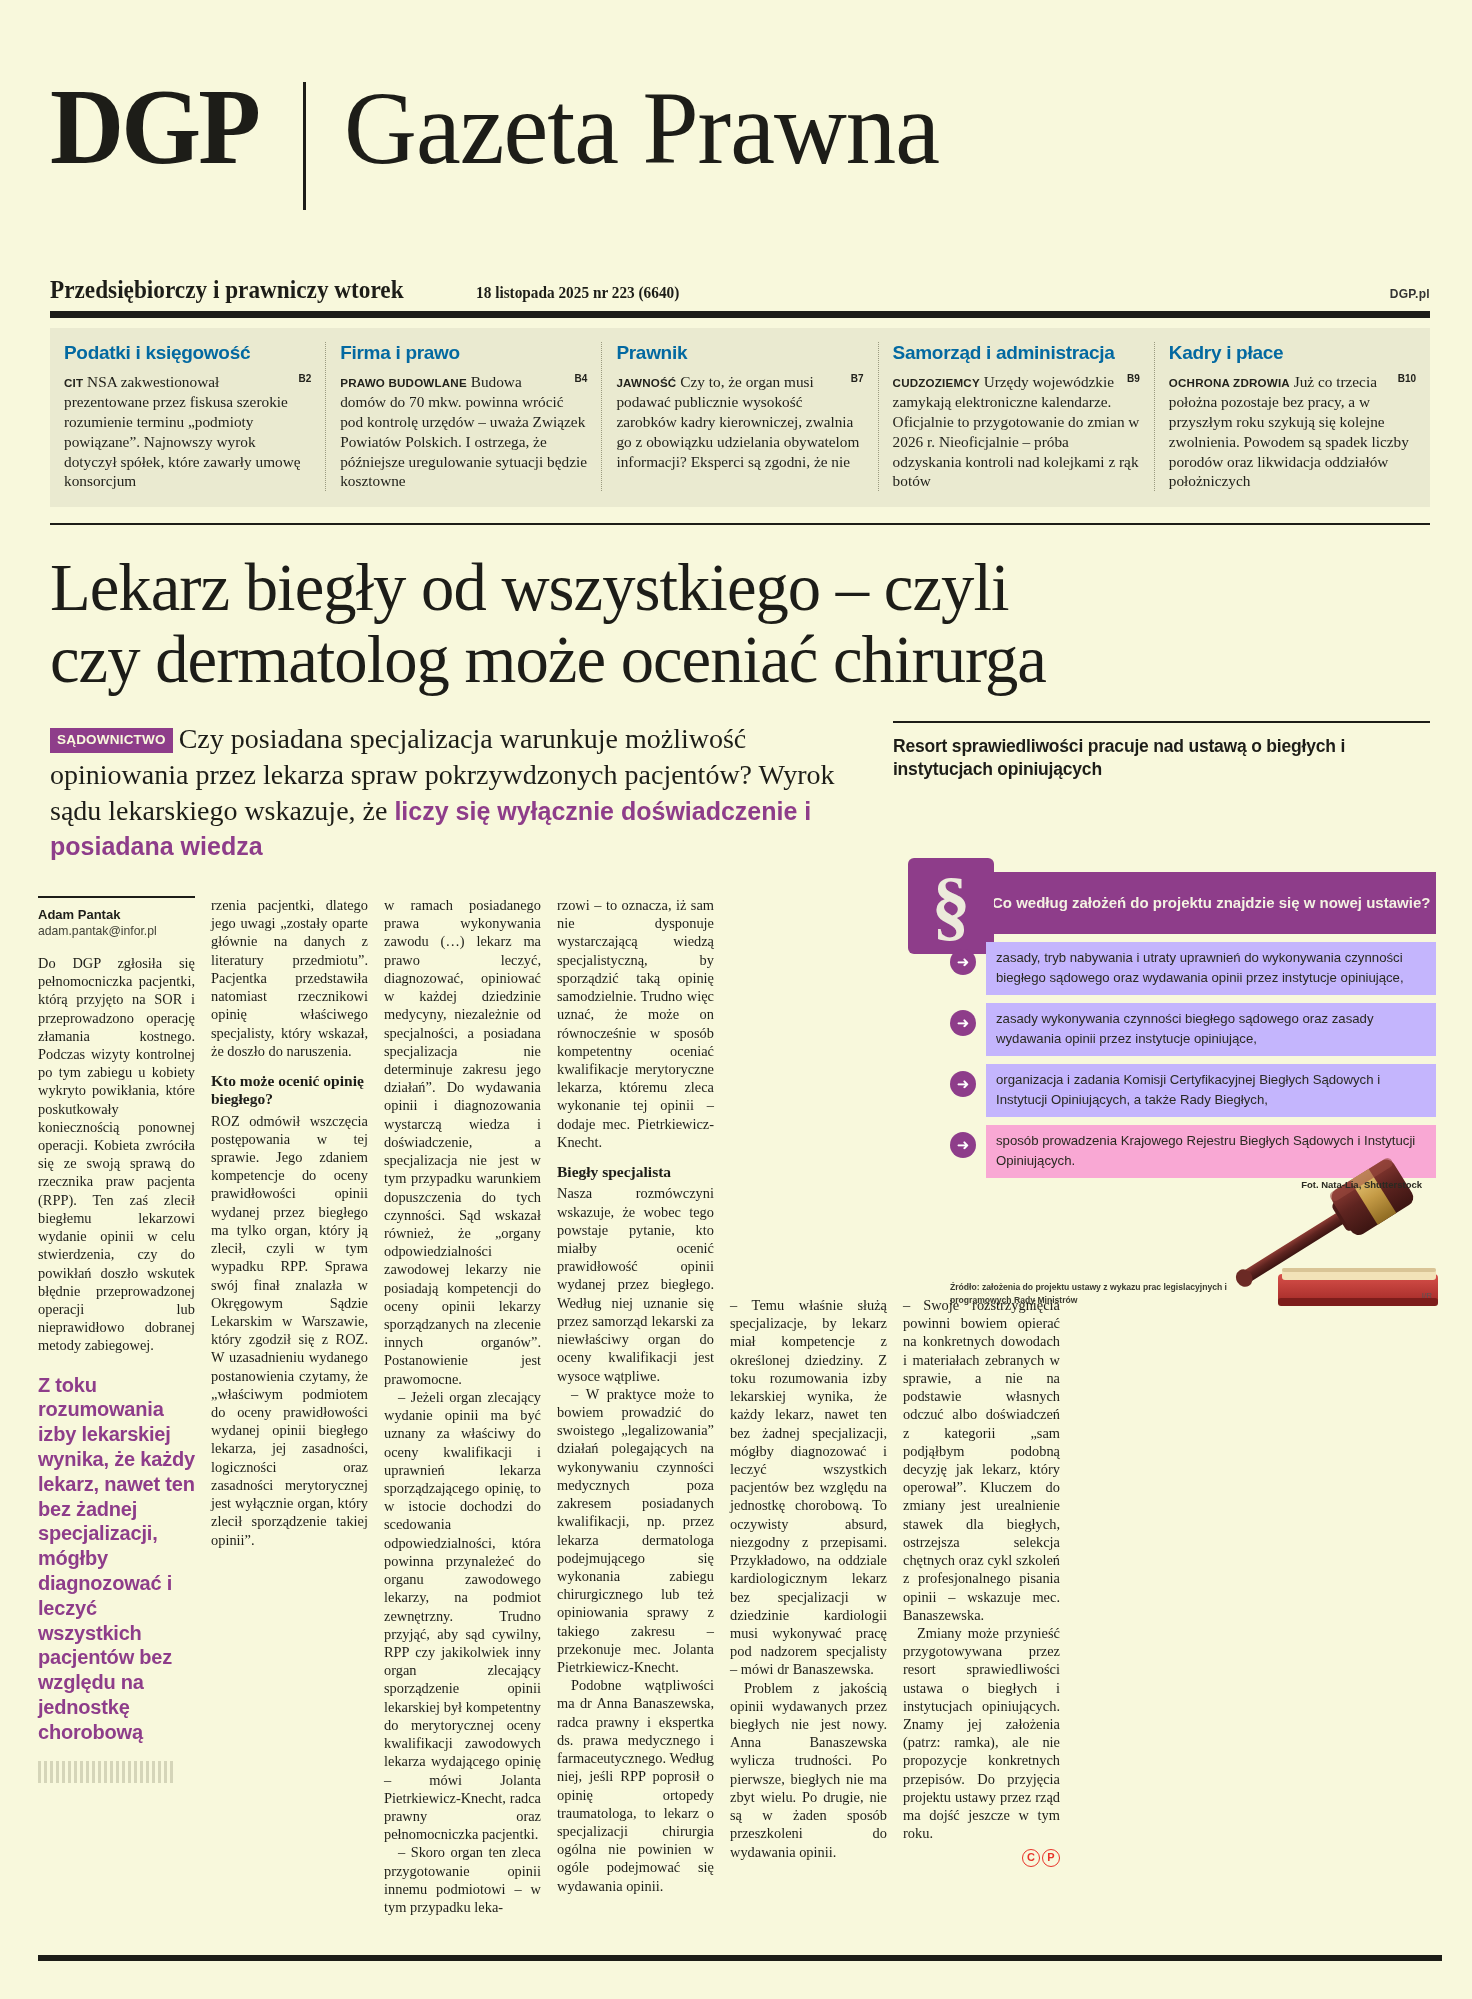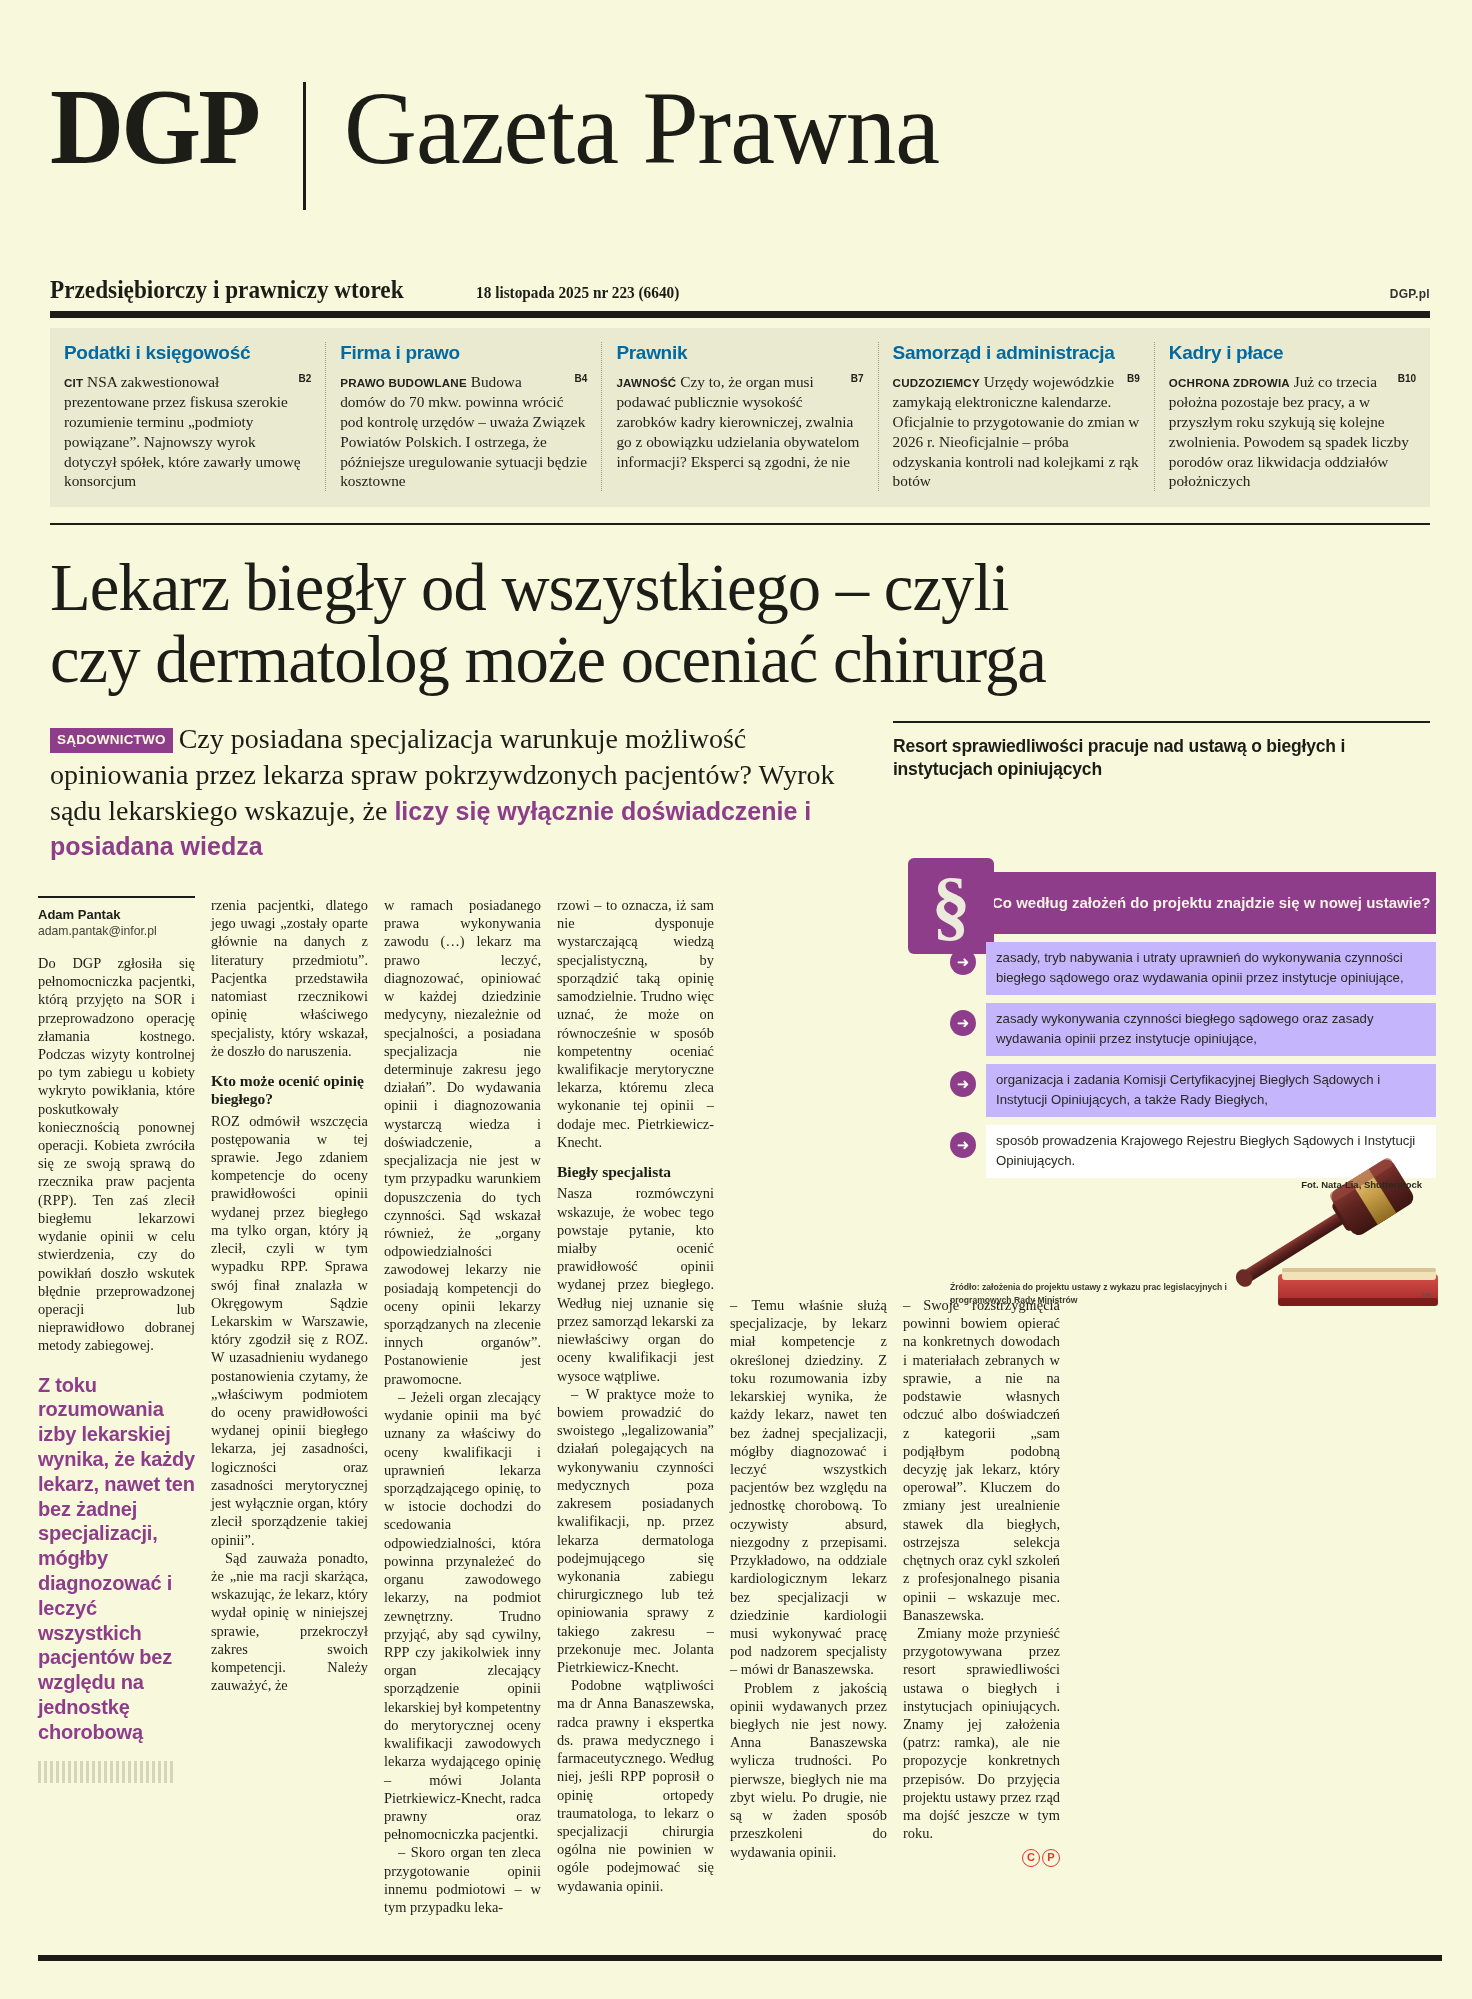--- a/index.html
+++ b/index.html
@@ -249,21 +249,21 @@
   }
   .ib-item .txt{
     background:#c4b5fd;
     flex:1 1 auto;
     padding:6px 10px 8px 10px;
     font-family:"Liberation Sans", sans-serif;
     font-size:13.2px;
     line-height:1.48;
     color:#2a2a22;
   }
-  .ib-item.last .txt{background:#ffffff;}
+  .ib-item.last .txt{background:#f9a8d4;}
   .gavel{
     position:absolute;
     right:-4px;
     bottom:-18px;
     width:250px;height:170px;
     pointer-events:none;
   }
   .photo-credit{
     position:absolute;
     right:14px;
@@ -516,21 +516,20 @@
       <div class="byline-mail">adam.pantak@infor.pl</div>
       <p class="first">Do DGP zgłosiła się pełnomocniczka pacjentki, którą przyjęto na SOR i przeprowadzono operację złamania kostnego. Podczas wizyty kontrolnej po tym zabiegu u kobiety wykryto powikłania, które poskutkowały koniecznością ponownej operacji. Kobieta zwróciła się ze swoją sprawą do rzecznika praw pacjenta (RPP). Ten zaś zlecił biegłemu lekarzowi wydanie opinii w celu stwierdzenia, czy do powikłań doszło wskutek błędnie przeprowadzonej operacji lub nieprawidłowo dobranej metody zabiegowej.</p>
       <div class="pullquote">Z toku rozumowania izby lekarskiej wynika, że każdy lekarz, nawet ten bez żadnej specjalizacji, mógłby diagnozować i leczyć wszystkich pacjentów bez względu na jednostkę chorobową</div>
       <div class="qr"></div>
     </div>
 
     <div class="col">
       <p class="first">rzenia pacjentki, dlatego jego uwagi „zostały oparte głównie na danych z literatury przedmiotu”. Pacjentka przedstawiła natomiast rzecznikowi opinię właściwego specjalisty, który wskazał, że doszło do naruszenia.</p>
       <h4>Kto może ocenić opinię biegłego?</h4>
       <p class="first">ROZ odmówił wszczęcia postępowania w tej sprawie. Jego zdaniem kompetencje do oceny prawidłowości opinii wydanej przez biegłego ma tylko organ, który ją zlecił, czyli w tym wypadku RPP. Sprawa swój finał znalazła w Okręgowym Sądzie Lekarskim w Warszawie, który zgodził się z ROZ. W uzasadnieniu wydanego postanowienia czytamy, że „właściwym podmiotem do oceny prawidłowości wydanej opinii biegłego lekarza, jej zasadności, logiczności oraz zasadności merytorycznej jest wyłącznie organ, który zlecił sporządzenie takiej opinii”.</p>
-      <p>Sąd zauważa ponadto, że „nie ma racji skarżąca, wskazując, że lekarz, który wydał opinię w niniejszej sprawie, przekroczył zakres swoich kompetencji. Należy zauważyć, że</p>
     </div>
 
     <div class="col">
       <p class="first">w ramach posiadanego prawa wykonywania zawodu (…) lekarz ma prawo leczyć, diagnozować, opiniować w każdej dziedzinie medycyny, niezależnie od specjalności, a posiadana specjalizacja nie determinuje zakresu jego działań”. Do wydawania opinii i diagnozowania wystarczą wiedza i doświadczenie, a specjalizacja nie jest w tym przypadku warunkiem dopuszczenia do tych czynności. Sąd wskazał również, że „organy odpowiedzialności zawodowej lekarzy nie posiadają kompetencji do oceny opinii lekarzy sporządzanych na zlecenie innych organów”. Postanowienie jest prawomocne.</p>
       <p>– Jeżeli organ zlecający wydanie opinii ma być uznany za właściwy do oceny kwalifikacji i uprawnień lekarza sporządzającego opinię, to w istocie dochodzi do scedowania odpowiedzialności, która powinna przynależeć do organu zawodowego lekarzy, na podmiot zewnętrzny. Trudno przyjąć, aby sąd cywilny, RPP czy jakikolwiek inny organ zlecający sporządzenie opinii lekarskiej był kompetentny do merytorycznej oceny kwalifikacji zawodowych lekarza wydającego opinię – mówi Jolanta Pietrkiewicz-Knecht, radca prawny oraz pełnomocniczka pacjentki.</p>
       <p>– Skoro organ ten zleca przygotowanie opinii innemu podmiotowi – w tym przypadku leka-</p>
     </div>
 
     <div class="col">
       <p class="first">rzowi – to oznacza, iż sam nie dysponuje wystarczającą wiedzą specjalistyczną, by sporządzić taką opinię samodzielnie. Trudno więc uznać, że może on równocześnie w sposób kompetentny oceniać kwalifikacje merytoryczne lekarza, któremu zleca wykonanie tej opinii – dodaje mec. Pietrkiewicz-Knecht.</p>

